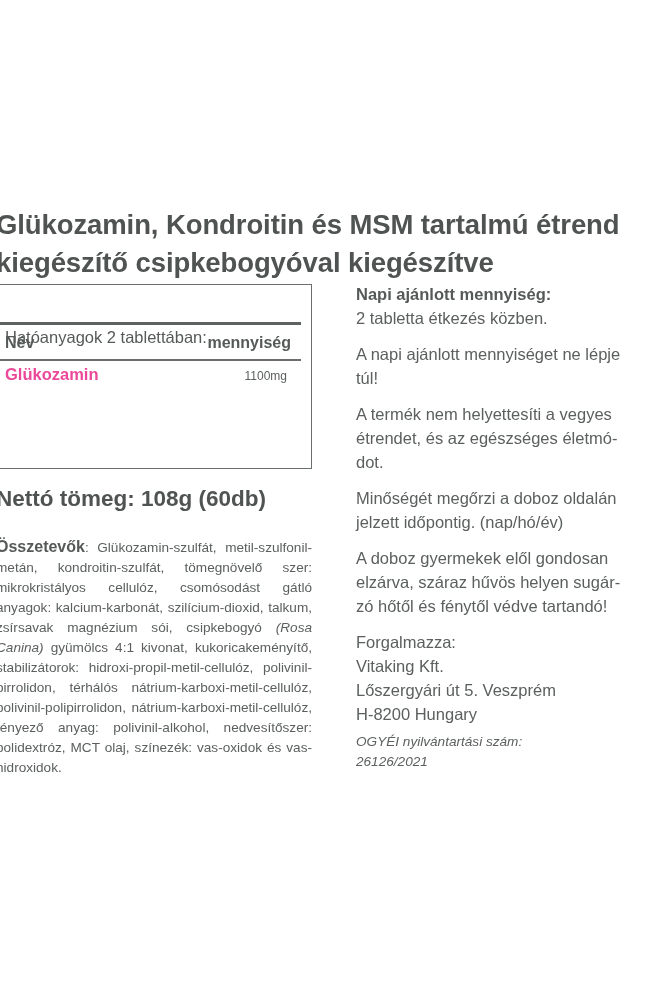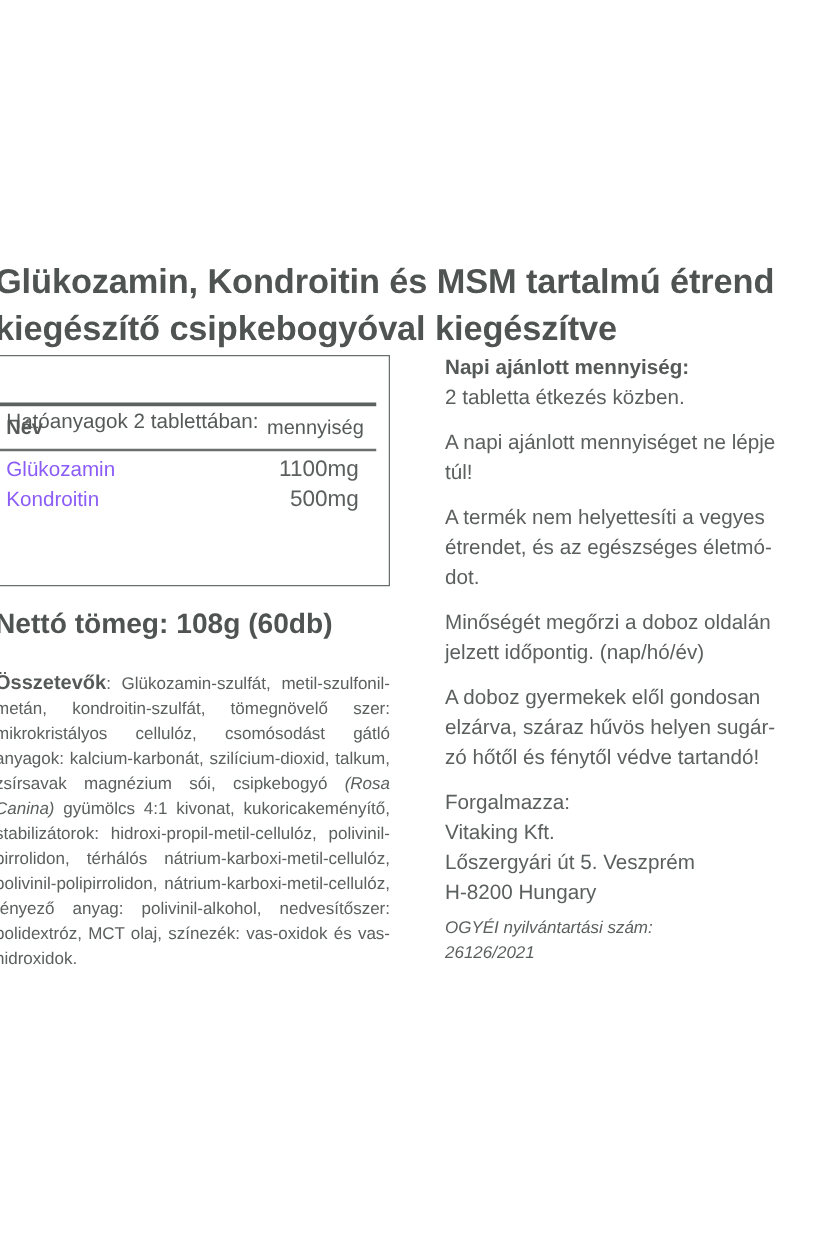--- a/index.html
+++ b/index.html
@@ -61,21 +61,21 @@
       left: 8px;
       top: 49px;
       font-weight: bold;
       font-size: 16px;
       color: #555a58;
     }
     .col-qty {
       position: absolute;
       right: 20px;
       top: 49px;
-      font-weight: normal;
+      font-weight: bold;
       font-size: 16px;
       color: #555a58;
     }
     .rule-thin {
       position: absolute;
       left: 0;
       top: 74px;
       width: 304px;
       height: 1.5px;
       background: #6a6f6d;
@@ -85,22 +85,22 @@
       left: 8px;
       top: 80px;
       width: 290px;
     }
     .ing-row {
       display: flex;
       justify-content: space-between;
       align-items: baseline;
       height: 24px;
     }
-    .ing-row .n { font-size: 16.5px; color: #8b5cf6; }
-    .ing-row .q { font-size: 18px; color: #5b605e; padding-right: 8px; }
+    .ing-row .n { font-size: 16.5px; color: #ec4899; font-weight: bold; }
+    .ing-row .q { font-size: 12px; color: #5b605e; padding-right: 8px; }
 
     .net {
       position: absolute;
       left: -4px;
       top: 486px;
       font-weight: bold;
       font-size: 22.5px;
       color: #4f5452;
       white-space: nowrap;
     }
@@ -153,24 +153,20 @@
   <div class="ing-head">Hatóanyagok 2 tablettában:</div>
   <div class="rule-thick"></div>
   <div class="col-name">Név</div>
   <div class="col-qty">mennyiség</div>
   <div class="rule-thin"></div>
   <div class="ing-rows">
     <div class="ing-row">
       <span class="n">Glükozamin</span>
       <span class="q">1100mg</span>
     </div>
-    <div class="ing-row">
-      <span class="n">Kondroitin</span>
-      <span class="q">500mg</span>
-    </div>
   </div>
 </div>
 
 <div class="net">Nettó tömeg: 108g (60db)</div>
 
 <div class="composition"><span class="lbl">Összetevők</span><span>: Glükozamin-szulfát, metil-szulfonil-metán, kondroitin-szulfát, tömegnövelő szer: mikrokristályos cellulóz, csomósodást gátló anyagok: kalcium-karbonát, szilícium-dioxid, talkum, zsírsavak magnézium sói, csipkebogyó </span><span class="lat">(Rosa Canina)</span><span> gyümölcs 4:1 kivonat, kukoricakeményítő, stabilizátorok: hidroxi-propil-metil-cellulóz, polivinil-pirrolidon, térhálós nátrium-karboxi-metil-cellulóz, polivinil-polipirrolidon, nátrium-karboxi-metil-cellulóz, fényező anyag: polivinil-alkohol, nedvesítőszer: polidextróz, MCT olaj, színezék: vas-oxidok és vas-hidroxidok.</span></div>
 
 <div class="right">
   <p class="b">Napi ajánlott mennyiség:</p>
   <p>2 tabletta étkezés közben.</p>

